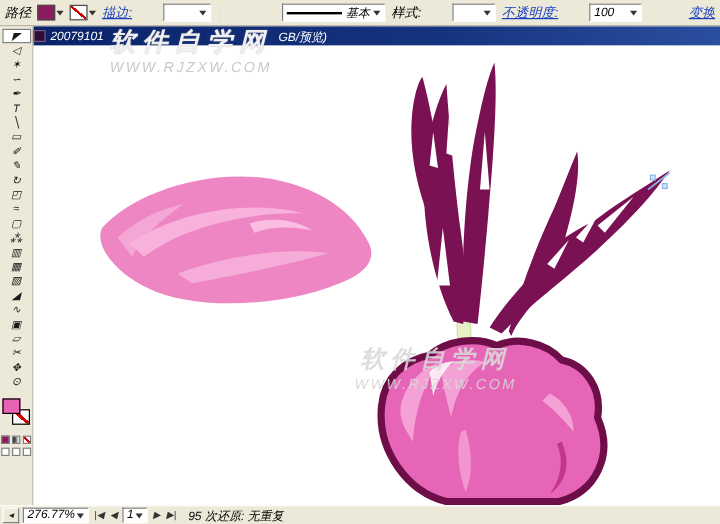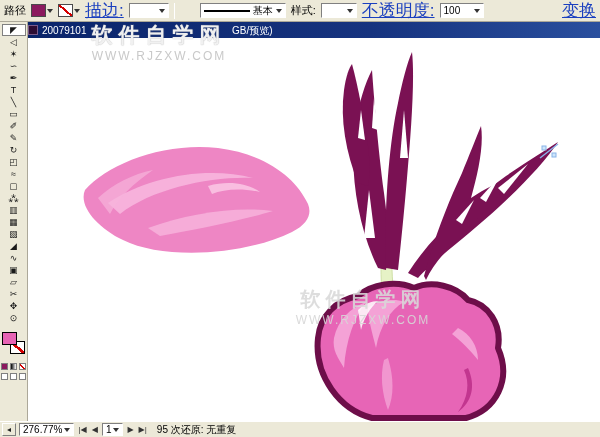--- a/index.html
+++ b/index.html
@@ -1,33 +1,33 @@
 <!DOCTYPE html>
 <html><head>
 <meta charset="utf-8">
 <style>
   * { margin:0; padding:0; box-sizing:border-box; }
   body { width:600px; height:437px; overflow:hidden; font-family:"Liberation Sans", sans-serif; }
-  .app { position:relative; width:600px; height:437px; background:#ece9d8; font-size:11px; color:#000; }
+  .app { position:relative; width:600px; height:437px; background:#ece9d8; font-size:11px; color:#000;font-style:italic; }
 
   
   .control-bar { position:absolute; left:0; top:0; width:600px; height:22px;
     background:#ece9d8; border-bottom:1px solid #aca899;
     display:flex; align-items:center; gap:5px; padding:0 4px; }
   .cb-label { font-size:11px; }
-  .cb-link { color:#1a3fbf; text-decoration:underline; font-size:17px; cursor:pointer; }
+  .cb-link { color:#1a3fbf; text-decoration:underline; font-size:11px; cursor:pointer; }
   .cb-swatch-wrap { display:flex; align-items:center; gap:1px; }
   .cb-swatch { width:15px; height:13px; border:1px solid #4a4a4a; display:inline-block; }
   .cb-swatch.none { background:linear-gradient(to top right,#fff 44%,#d40000 44%,#d40000 56%,#fff 56%); }
   .dd { width:0; height:0; border-left:3px solid transparent; border-right:3px solid transparent; border-top:4px solid #333; display:inline-block; }
   .combo { background:#fff; border:1px solid; border-color:#808080 #fff #fff #808080;
-    height:15px; display:inline-flex; align-items:center; gap:3px; padding:0 3px; font-size:10px; cursor:pointer; }
+    height:15px; display:inline-flex; align-items:center; gap:3px; padding:0 3px; font-size:10px; cursor:pointer;margin-left:21px; }
   .combo .dd { margin-left:auto; }
   .combo.w36 { width:36px; } .combo.w40 { width:40px; } .combo.w44 { width:44px; }
-  .combo.brush { width:86px; margin-left:20px; }
+  .combo.brush { width:86px; margin-left:48px; }
   .combo .brush-line { flex:1; border-top:2px solid #000; height:0; }
   .sep { width:1px; height:16px; background:#aca899; border-right:1px solid #fff; }
   .spacer { flex:1; }
 
   
   .toolbar { position:absolute; left:0; top:22px; width:28px; height:399px;
     background:#ece9d8; border-right:1px solid #aca899;
     display:flex; flex-direction:column; align-items:center; padding-top:2px; }
   .tool { width:24px; height:12px; font-size:9px; line-height:12px; text-align:center;
     color:#1a1a1a; cursor:pointer; }

